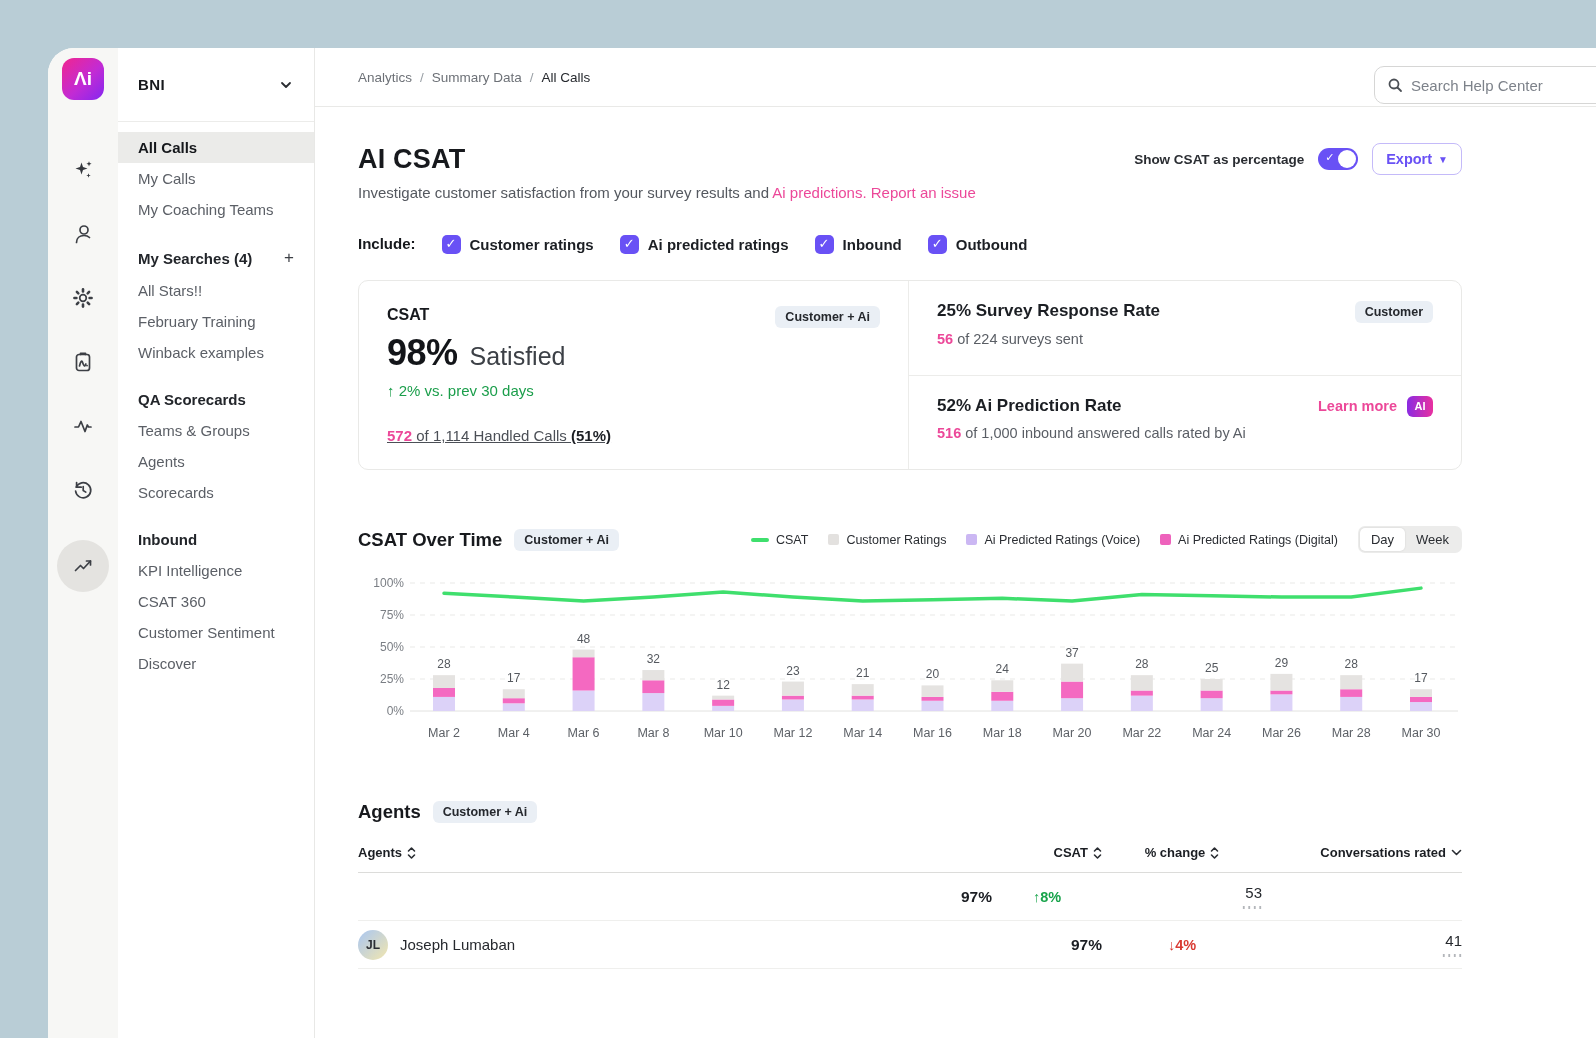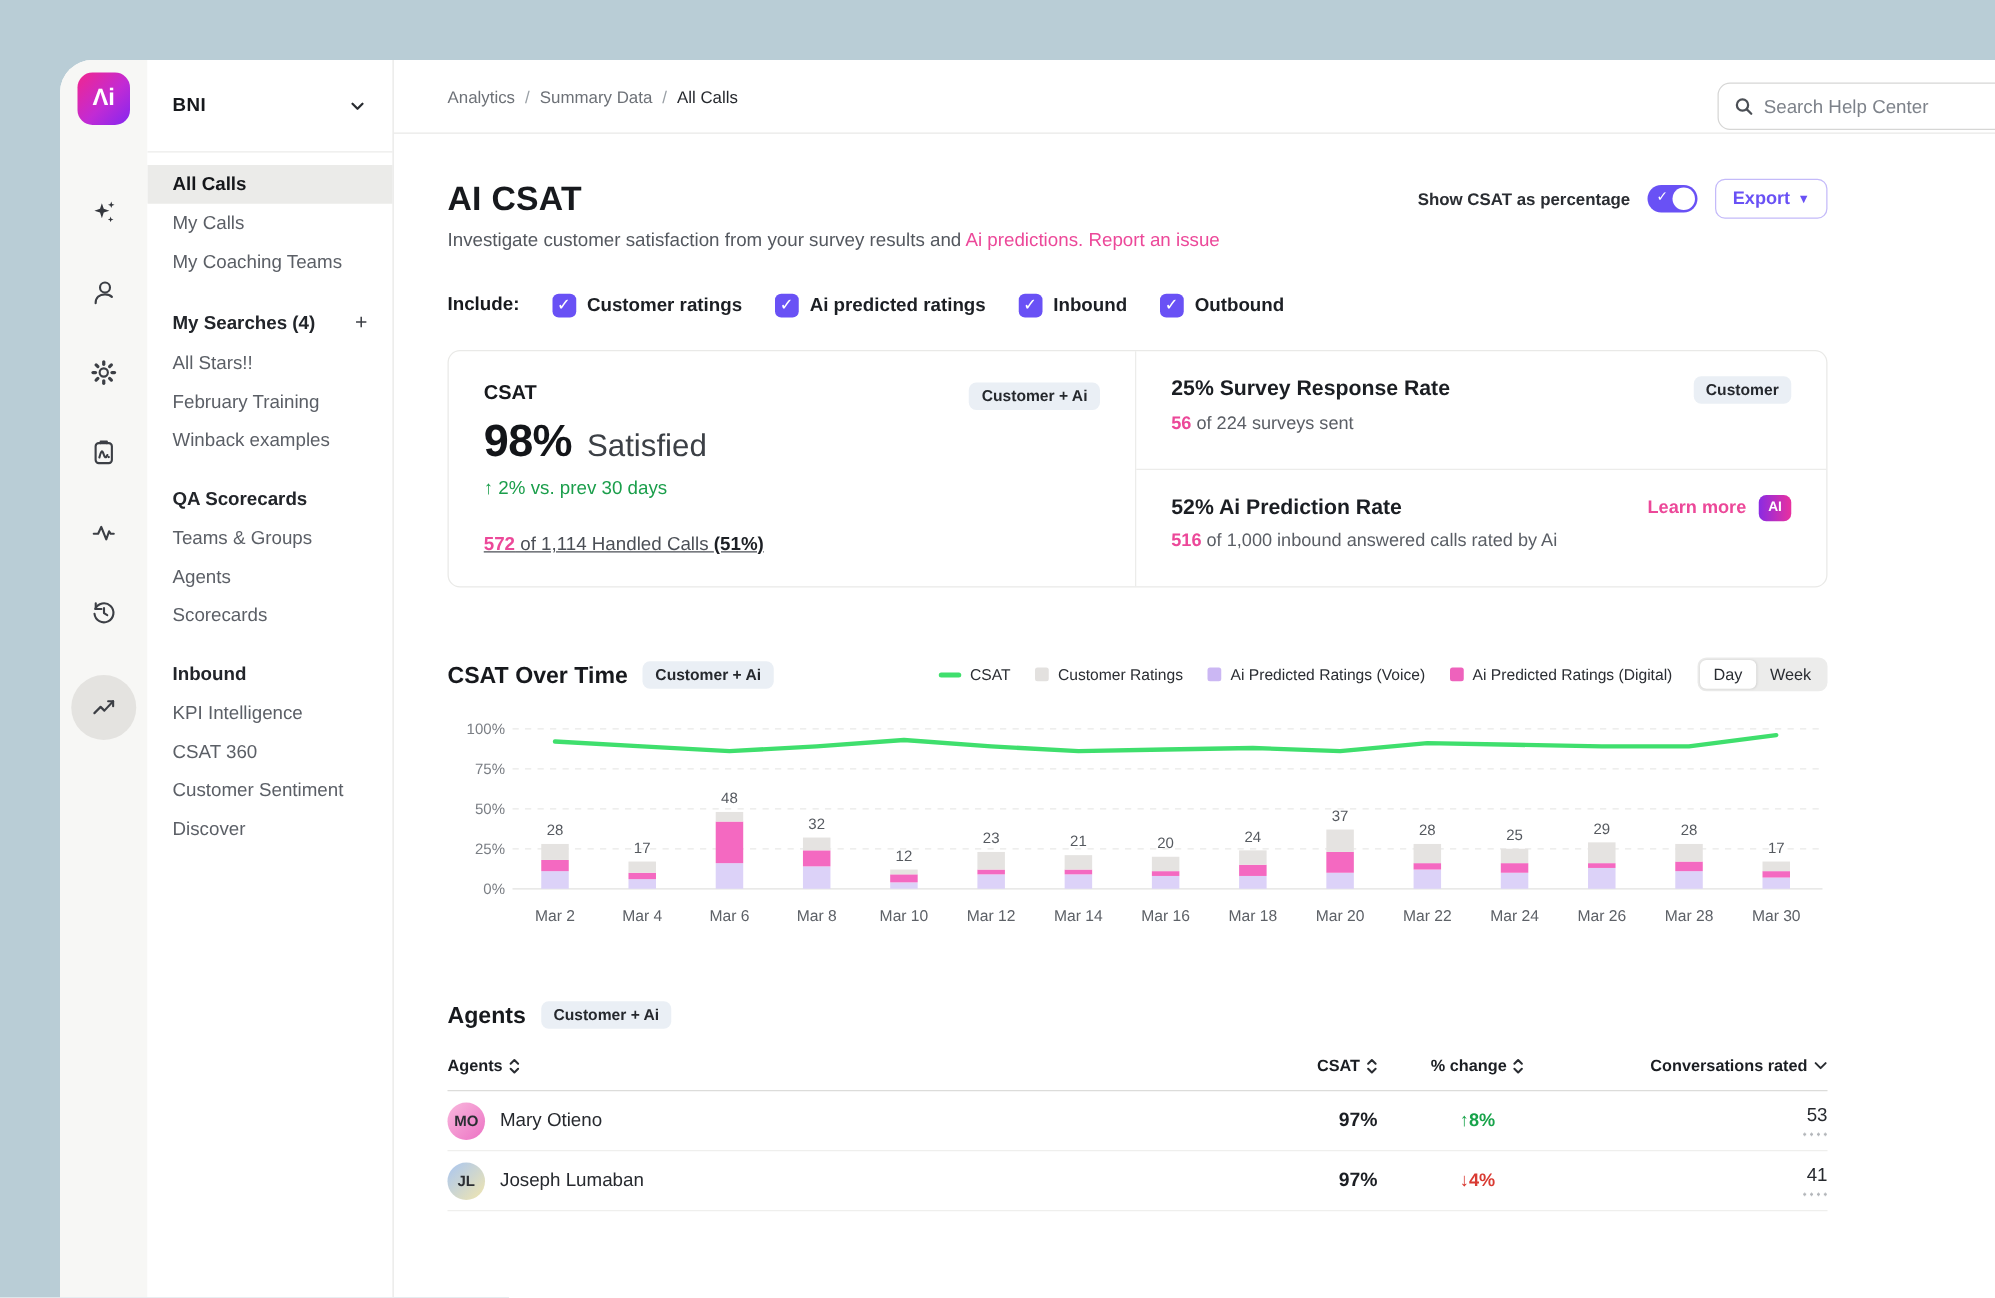--- a/index.html
+++ b/index.html
@@ -491,24 +491,20 @@
               </div>
               <div class="th right">
                 <span>Conversations rated</span>
                 <svg width="11" height="7">
                   <path d="M1.5 1.5 L5.5 5.5 L9.5 1.5"></path>
                 </svg>
               </div>
             </div>
           <div id="tbl-body">
               <div class="tbl-row">
-                <div class="agent-cell">
-                  <span class="avatar" style="background: linear-gradient(135deg, rgb(249, 184, 221), rgb(236, 114, 196));">MO</span>
-                  <span class="agent-name">Mary Otieno</span>
-                </div>
                 <div class="csat-cell">97%</div>
                 <div class="change-cell up">↑8%</div>
                 <div class="conv-cell">
                   <span class="conv-num">53</span>
                   <span class="mini-dots"></span>
                 </div>
               </div>
               <div class="tbl-row">
                 <div class="agent-cell">
                   <span class="avatar" style="background: linear-gradient(135deg, rgb(169, 198, 242), rgb(242, 230, 174));">JL</span>

